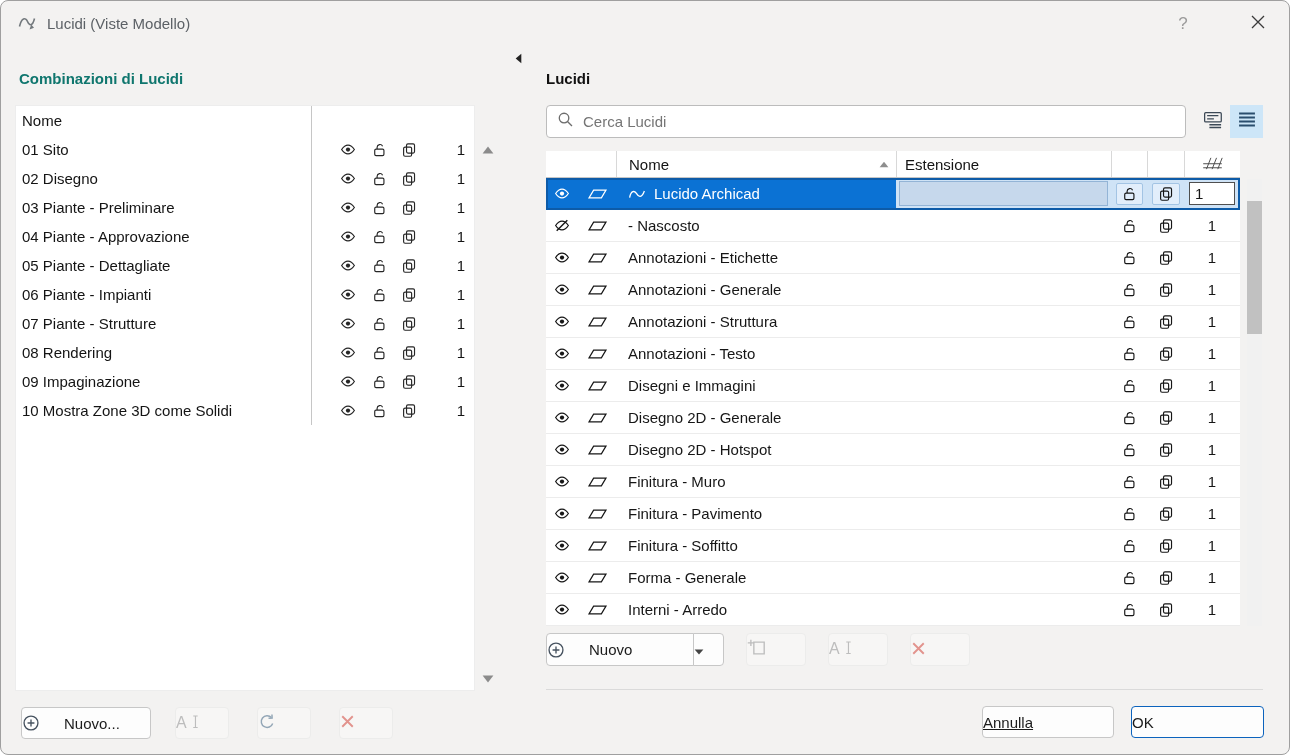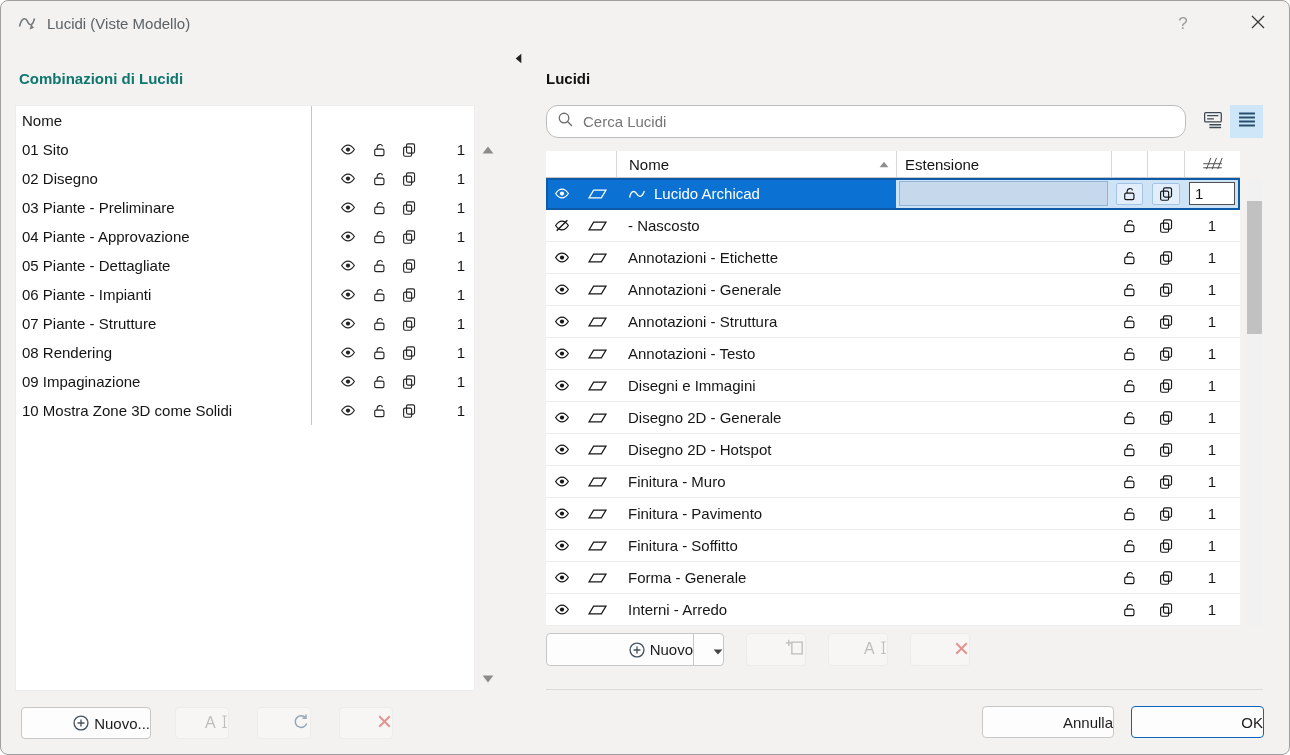--- a/index.html
+++ b/index.html
@@ -21,33 +21,33 @@
   .combo-h-state { flex:1; padding:6px 0 0 8px; }
   .combo-row { display:flex; height:29px; align-items:stretch; font-size:15px; color:#141414; }
   .combo-name { width:296px; padding-left:6px; border-right:1px solid #c6c6c6; display:flex; align-items:center; }
   .combo-state { flex:1; display:flex; align-items:center; padding-left:26px; gap:14px; color:#262626; }
   .combo-state .ic { display:inline-flex; align-items:center; }
   .combo-count { margin-left:auto; padding-right:9px; color:#141414; }
   .lscroll-up { position:absolute; left:481px; top:139px; color:#8b8b8b; }
   .lscroll-down { position:absolute; left:481px; top:668px; color:#8b8b8b; }
 
   .left-actions { position:absolute; left:20px; top:706px; display:flex; height:32px; }
-  .btn { font-size:15px; font-family:inherit; background:#fdfdfd; border:1px solid #c7c7c7; border-radius:4px; display:flex; align-items:center; justify-content:flex-end; gap:4px; color:#1b1b1b; cursor:default; }
+  .btn { font-size:15px; font-family:inherit; background:#fdfdfd; border:1px solid #c7c7c7; border-radius:4px; display:flex; align-items:center; justify-content:flex-start; gap:24px; color:#1b1b1b; cursor:default; }
   .btn.flat { background:#f7f6f5; border-color:#ececeb; }
   .plus-ic { color:#46525f; display:inline-flex; }
   .btn-new-left { width:130px; margin-right:24px; }
   .btn-rename-left { width:54px; margin-right:28px; color:#bdbdbd; }
   .btn-update-left { width:54px; margin-right:28px; color:#93a6b6; }
   .btn-delete-left { width:54px; color:#e2938d; }
 
   .collapse { position:absolute; left:514px; top:49px; color:#222; }
 
   
   .right-title { position:absolute; left:545px; top:69px; font-size:15px; font-weight:bold; color:#111; }
-  .search-box { position:absolute; left:545px; top:104px; width:640px; height:33px; background:#fff; border:1px solid #bcbcbc; border-radius:12px; display:flex; align-items:center; padding-left:10px; gap:9px; color:#6d6d6d; }
+  .search-box { position:absolute; left:545px; top:104px; width:640px; height:33px; background:#fff; border:1px solid #bcbcbc; border-radius:4px; display:flex; align-items:center; padding-left:10px; gap:9px; color:#6d6d6d; }
   .search-input { border:none; outline:none; flex:1; height:100%; font-size:15px; font-family:inherit; color:#222; background:transparent; }
   .search-input::placeholder { color:#757575; }
   .toggle { position:absolute; top:104px; width:33px; height:33px; display:flex; align-items:center; justify-content:center; color:#3c4956; }
   .toggle-tree { left:1195px; }
   .toggle-list { left:1229px; }
   .toggle.active { background:#cde6f8; color:#2b4e6e; }
 
   .layer-table { position:absolute; left:545px; top:150px; width:694px; }
   .layer-header { display:flex; height:27px; background:#fff; border-bottom:1px solid #c6c6c6; font-size:15px; color:#141414; }
   .lh { display:flex; align-items:center; justify-content:center; height:100%; }
@@ -83,21 +83,21 @@
   .vthumb { position:absolute; left:0; top:22px; width:15px; height:133px; background:#c1c1c1; }
 
   .right-actions { position:absolute; left:545px; top:632px; display:flex; height:33px; }
   .btn-new-right { width:148px; border-radius:4px 0 0 4px; }
   .btn-new-drop { width:31px; border-radius:0 4px 4px 0; margin-left:-1px; color:#444; }
   .btn-pageplus { width:60px; margin-left:22px; color:#bdbdbd; }
   .btn-rename-right { width:60px; margin-left:22px; color:#bdbdbd; }
   .btn-delete-right { width:60px; margin-left:22px; color:#e2938d; }
 
   .footer-divider { position:absolute; left:545px; top:688px; width:717px; height:1px; background:#dadada; }
-  .btn-cancel { position:absolute; left:981px; top:705px; width:132px; height:32px; }
+  .btn-cancel { position:absolute; left:981px; top:705px; width:132px; height:32px;text-decoration:underline; }
   .btn-ok { position:absolute; left:1130px; top:705px; width:133px; height:32px; border:1.5px solid #0c63bd; }
 </style>
 </head>
 <body>
 
 <div class="window">
 
   <div class="titlebar">
     <span class="app-icon">
         <svg viewBox="0 0 20 20" width="20" height="20">

